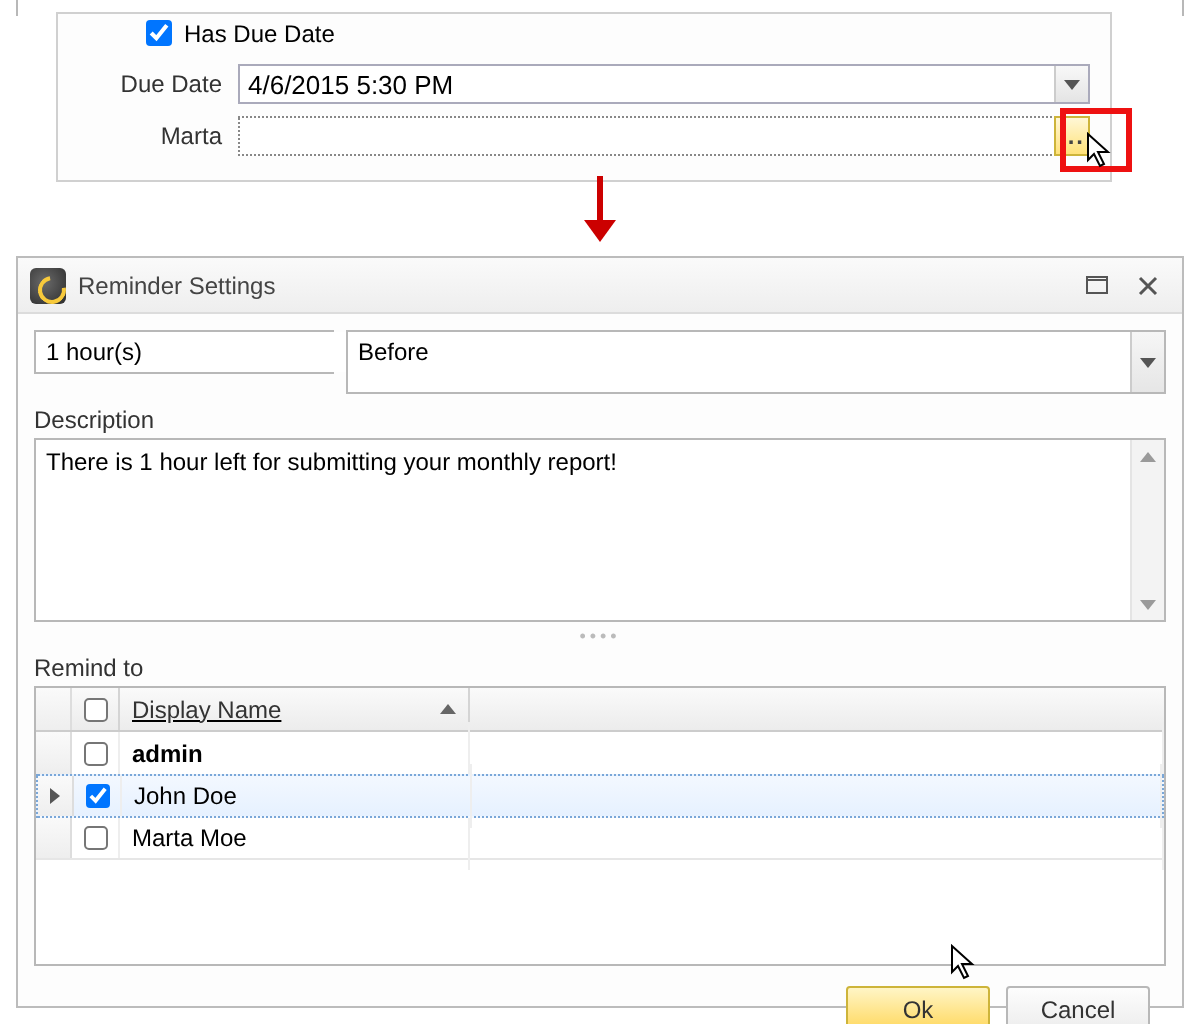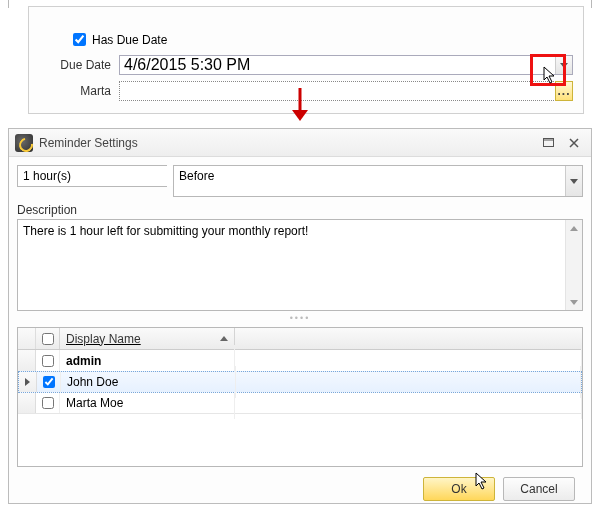--- a/index.html
+++ b/index.html
@@ -1,24 +1,24 @@
 <!DOCTYPE html>
 <html><head>
 <meta charset="utf-8">
 <style>
   * { box-sizing: border-box; font-family: Tahoma, Arial, sans-serif; font-size: 12px; }
   body { margin: 0; background: #fff; width: 600px; height: 512px; position: relative; }
   
   .top-strip { position: absolute; top: 0; left: 8px; right: 8px; height: 8px; border-left: 1px solid #b8b8b8; border-right: 1px solid #b8b8b8; }
-  .panel1 { position: absolute; top: 6px; left: 28px; right: 16px; border: 1px solid #d0d0d0; background: #fdfdfd; padding: 23px 10px 12px 10px; }
+  .panel1 { position: absolute; top: 6px; left: 28px; right: 44px; border: 1px solid #d0d0d0; background: #fdfdfd; padding: 0 10px 12px 10px; }
   .row { display: flex; align-items: center; margin-bottom: 6px; }
   .lbl { width: 80px; text-align: right; padding-right: 8px; color: #333; }
   .cb { width: 13px; height: 13px; margin-right: 6px; }
   .combo { flex: 1; display: flex; border: 1px solid #aab; background: #fff; height: 20px; }
-  .combo input { flex: 1; border: none; padding: 0 4px; outline: none; font-size: 16px; }
+  .combo input { flex: 1; border: none; padding: 0 4px; outline: none; font-size: 13px; }
   .combo .dd { width: 17px; background: linear-gradient(#f8f8f8,#e4e4e4); border-left: 1px solid #ccc; display:flex; align-items:center; justify-content:center; cursor:pointer; }
   .tri { width:0;height:0;border-left:4px solid transparent;border-right:4px solid transparent;border-top:5px solid #555; }
   .dotted-field { flex:1; height:20px; border:1px dotted #888; background:#fff; }
   .ellipsis-btn { width:18px; height:20px; background:linear-gradient(#fff7d6,#ffe27a); border:1px solid #cdb43a; margin-left:-1px; display:flex; align-items:center; justify-content:center; font-weight:bold; color:#444; cursor:pointer; letter-spacing:1px; }
   .hi-box { position:absolute; border:3px solid #e11; pointer-events:none; }
   .cursor-arrow { position:absolute; width:16px; height:20px; pointer-events:none; }
   .cursor-arrow svg { display:block; }
   
   .arrow-down { position:absolute; left:50%; transform:translateX(-50%); color:#c00; }
   .arrow-down svg { display:block; }
@@ -162,20 +162,21 @@
         <div class="sbtn">
             <div class="t1"></div>
           </div>
         <div class="track"></div>
         <div class="sbtn">
             <div class="t2"></div>
           </div>
       </div>
     </div>
     <div class="griphandle">••••</div>
+    <div class="remtolbl">Remind to</div>
     <div class="grid">
       <div class="ghead">
         <div class="rowindic"></div>
         <div class="hc hc0">
             <input type="checkbox" class="smcb" style="">
           </div>
         <div class="hc hc1">
             <span>Display Name</span>
             <div class="sortico"></div>
           </div>

